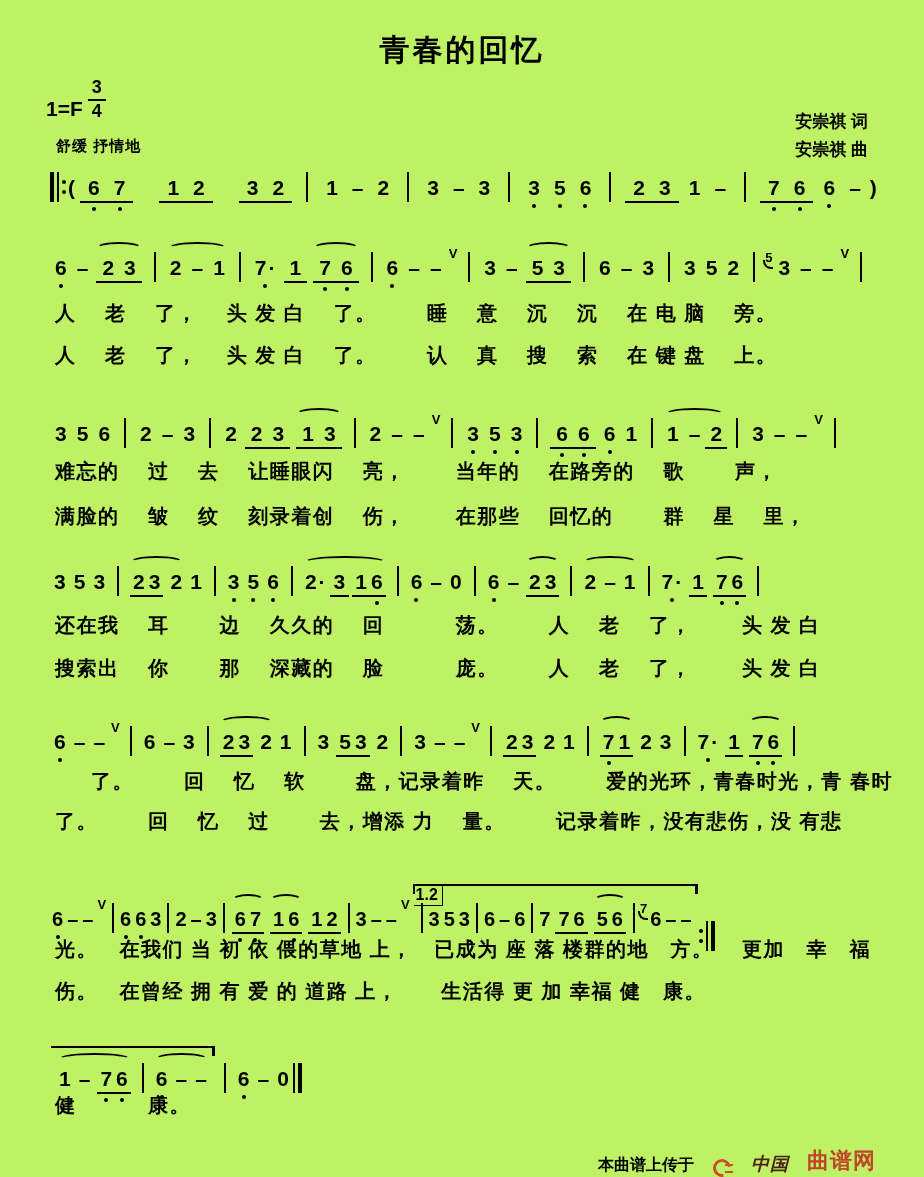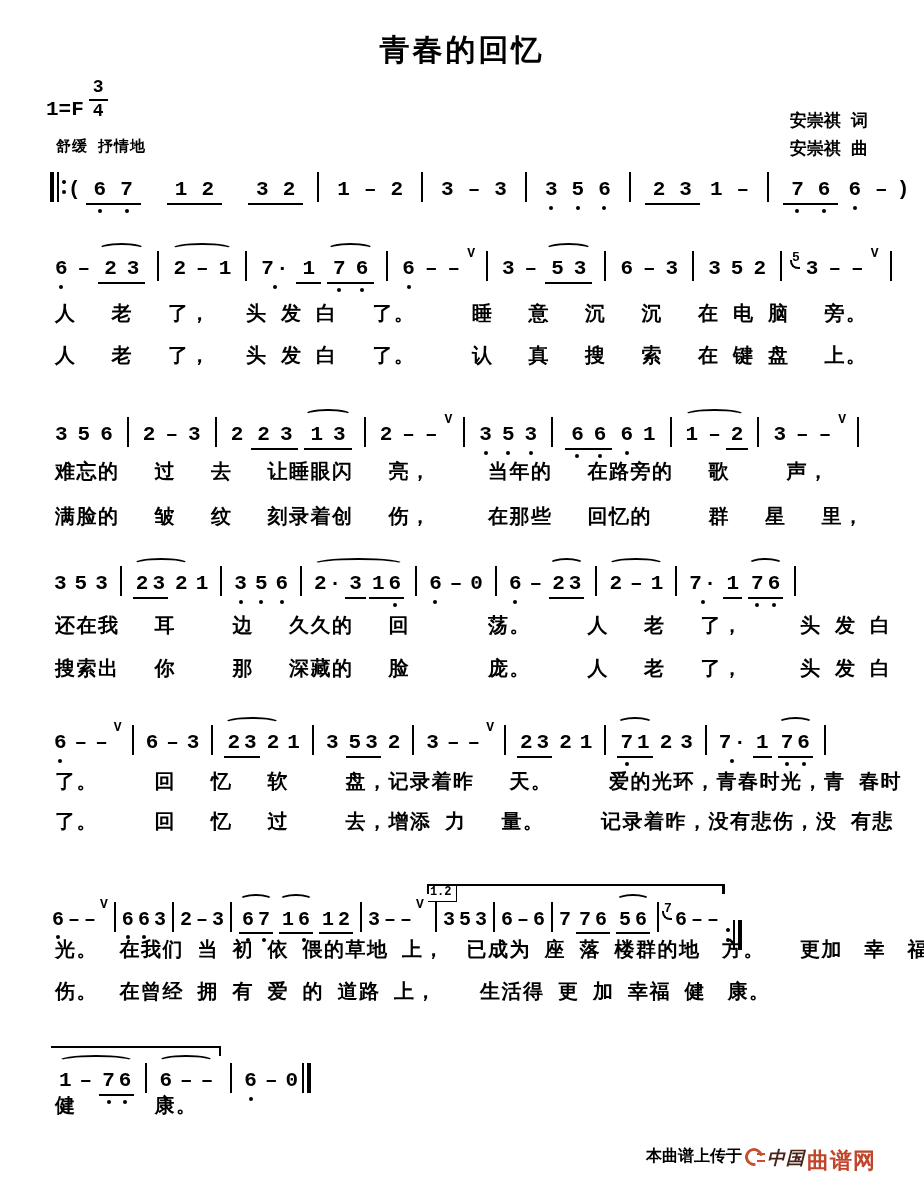--- a/index.html
+++ b/index.html
@@ -1,17 +1,17 @@
 <!DOCTYPE html>
 <html><head>
 <meta charset="utf-8">
 <style>
   html,body{margin:0;padding:0;background:#e8e8e8}
-  .page{position:relative;width:924px;height:1177px;background:#ffffff;margin:0 auto;
-        font-family:Liberation Mono, monospace;color:#000;overflow:hidden}
+  .page{position:relative;width:924px;height:1177px;background:#bef264;margin:0 auto;
+        font-family:Liberation Sans, sans-serif;color:#000;overflow:hidden}
   .title{position:absolute;top:30px;left:0;width:100%;text-align:center;
          font-size:30px;font-weight:bold;letter-spacing:3px}
   .keysig{position:absolute;top:78px;left:46px;font-size:21px;font-weight:bold;
           display:flex;align-items:flex-end}
   .frac{display:inline-flex;flex-direction:column;align-items:center;line-height:1.05;
         font-size:18px;font-weight:bold;margin-left:5px}
   .frac .num{border-bottom:2.5px solid #000;padding:0 4px 2px}
   .frac .den{padding-top:1px}
   .tempo{position:absolute;top:137px;left:56px;font-size:15px;font-weight:bold;letter-spacing:1px}
   .credits{position:absolute;top:108px;right:56px;text-align:right;font-size:17px;
@@ -47,27 +47,27 @@
   .breath{font-size:13px;vertical-align:17px;margin:0 2px;font-weight:bold}
   .grace{font-size:13px;vertical-align:13px;position:relative;margin:0 1px;font-weight:bold}
   .grace::after{content:"";position:absolute;left:-2px;bottom:-4px;width:8px;height:7px;
                 border-left:2px solid #000;border-bottom:2px solid #000;border-bottom-left-radius:8px}
   .tx{display:inline-block;padding:0 2px}
   .sp{display:inline-block;width:20px}
   .volta{display:inline-block;position:relative;border-top:2.5px solid #000;
          padding:15px 4px 0 4px;margin:0 1px}
   .volta.tkl::before{content:"";position:absolute;left:0;top:-2px;width:2.5px;height:10px;background:#000}
   .volta.tkr::after{content:"";position:absolute;right:0;top:-2px;width:2.5px;height:10px;background:#000}
-  .vlabel{position:absolute;top:0;left:1px;font-size:12px;font-weight:bold;line-height:1.15;
+  .vlabel{position:absolute;top:0;left:1px;font-size:16px;font-weight:bold;line-height:1.15;
           padding:0 4px 1px 2px;border-right:1.5px solid #000;border-bottom:1.5px solid #000}
   
   .lyric{position:absolute;left:55px;font-size:20px;font-weight:bold;white-space:pre;
          letter-spacing:1.5px}
   
-  .footer{position:absolute;top:1146px;right:48px;display:flex;align-items:flex-start;gap:2px;
+  .footer{position:absolute;top:1146px;right:48px;display:flex;align-items:flex-end;gap:18px;
           font-size:16px;font-weight:bold}
   .logo{position:relative;width:21px;height:19px;display:inline-block}
   .logo::before{content:"";position:absolute;left:1px;top:2px;width:12px;height:12px;
                 border:3.5px solid #c8502c;border-right-color:transparent;border-radius:50%;
                 transform:rotate(35deg)}
   .logo::after{content:"";position:absolute;right:0;top:7px;width:8px;height:5px;
                border-top:2px solid #c8502c;border-bottom:2px solid #c8502c}
   .site-cn{color:#4a2318;font-style:italic;font-size:18px;letter-spacing:1px}
   .site-rest{color:#c0452a;font-size:22px;letter-spacing:1px}
 </style>
@@ -116,21 +116,21 @@
       <div class="mline" style="top: 1046px;"><span class="volta tkr"><span class="arcw"><span class="note">1</span><span class="note dash">–</span><span class="beam"><span class="note lo">7</span><span class="note lo">6</span></span></span><span class="bar"></span><span class="arcw"><span class="note lo">6</span><span class="note dash">–</span><span class="note dash">–</span></span></span><span class="bar"></span><span class="note lo">6</span><span class="note dash">–</span><span class="note">0</span><span class="rsign">
           <span class="thin"></span>
           <span class="thick"></span>
         </span></div>
       <div class="lyric" style="top: 300px;">人　 老　 了，　 头 发 白　 了。　　 睡　 意　 沉　 沉　 在 电 脑　 旁。</div>
       <div class="lyric" style="top: 342px;">人　 老　 了，　 头 发 白　 了。　　 认　 真　 搜　 索　 在 键 盘　 上。</div>
       <div class="lyric" style="top: 458px;">难忘的　 过　 去　 让睡眼闪　 亮，　　 当年的　 在路旁的　 歌　　 声，</div>
       <div class="lyric" style="top: 503px;">满脸的　 皱　 纹　 刻录着创　 伤，　　 在那些　 回忆的　　 群　 星　 里，</div>
       <div class="lyric" style="top: 612px;">还在我　 耳　　 边　 久久的　 回　　　 荡。　　 人　 老　 了，　　 头 发 白</div>
       <div class="lyric" style="top: 655px;">搜索出　 你　　 那　 深藏的　 脸　　　 庞。　　 人　 老　 了，　　 头 发 白</div>
-      <div class="lyric" style="top: 768px;">了。　　 回　 忆　 软　　 盘，记录着昨　 天。　　 爱的光环，青春时光，青 春时</div>
+      <div class="lyric" style="top: 768px; margin-left: 36px;">了。　　 回　 忆　 软　　 盘，记录着昨　 天。　　 爱的光环，青春时光，青 春时</div>
       <div class="lyric" style="top: 808px;">了。　　 回　 忆　 过　　 去，增添 力　 量。　　 记录着昨，没有悲伤，没 有悲</div>
       <div class="lyric" style="top: 936px;">光。　在我们 当 初 依 偎的草地 上，　已成为 座 落 楼群的地　方。　 更加　幸　福</div>
       <div class="lyric" style="top: 978px;">伤。　在曾经 拥 有 爱 的 道路 上，　　生活得 更 加 幸福 健　康。</div>
       <div class="lyric" style="top: 1092px;">健　　　 康。</div>
     </div>
 
   <div class="footer">
     <span>本曲谱上传于</span>
     <span class="logo"></span>
     <span class="site-cn">中国</span>

